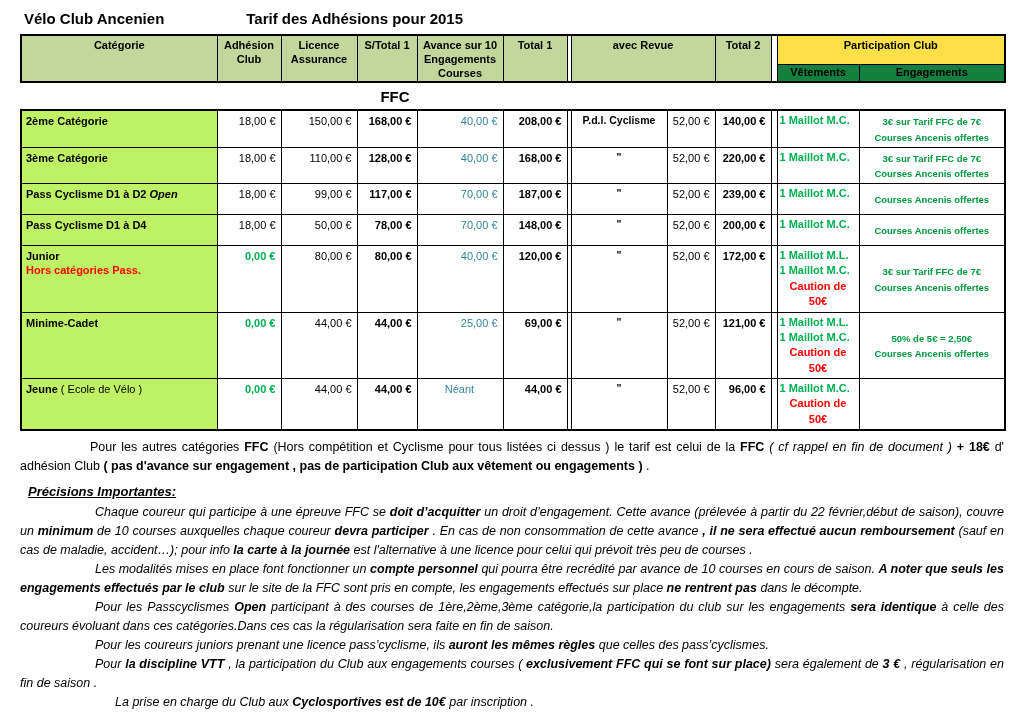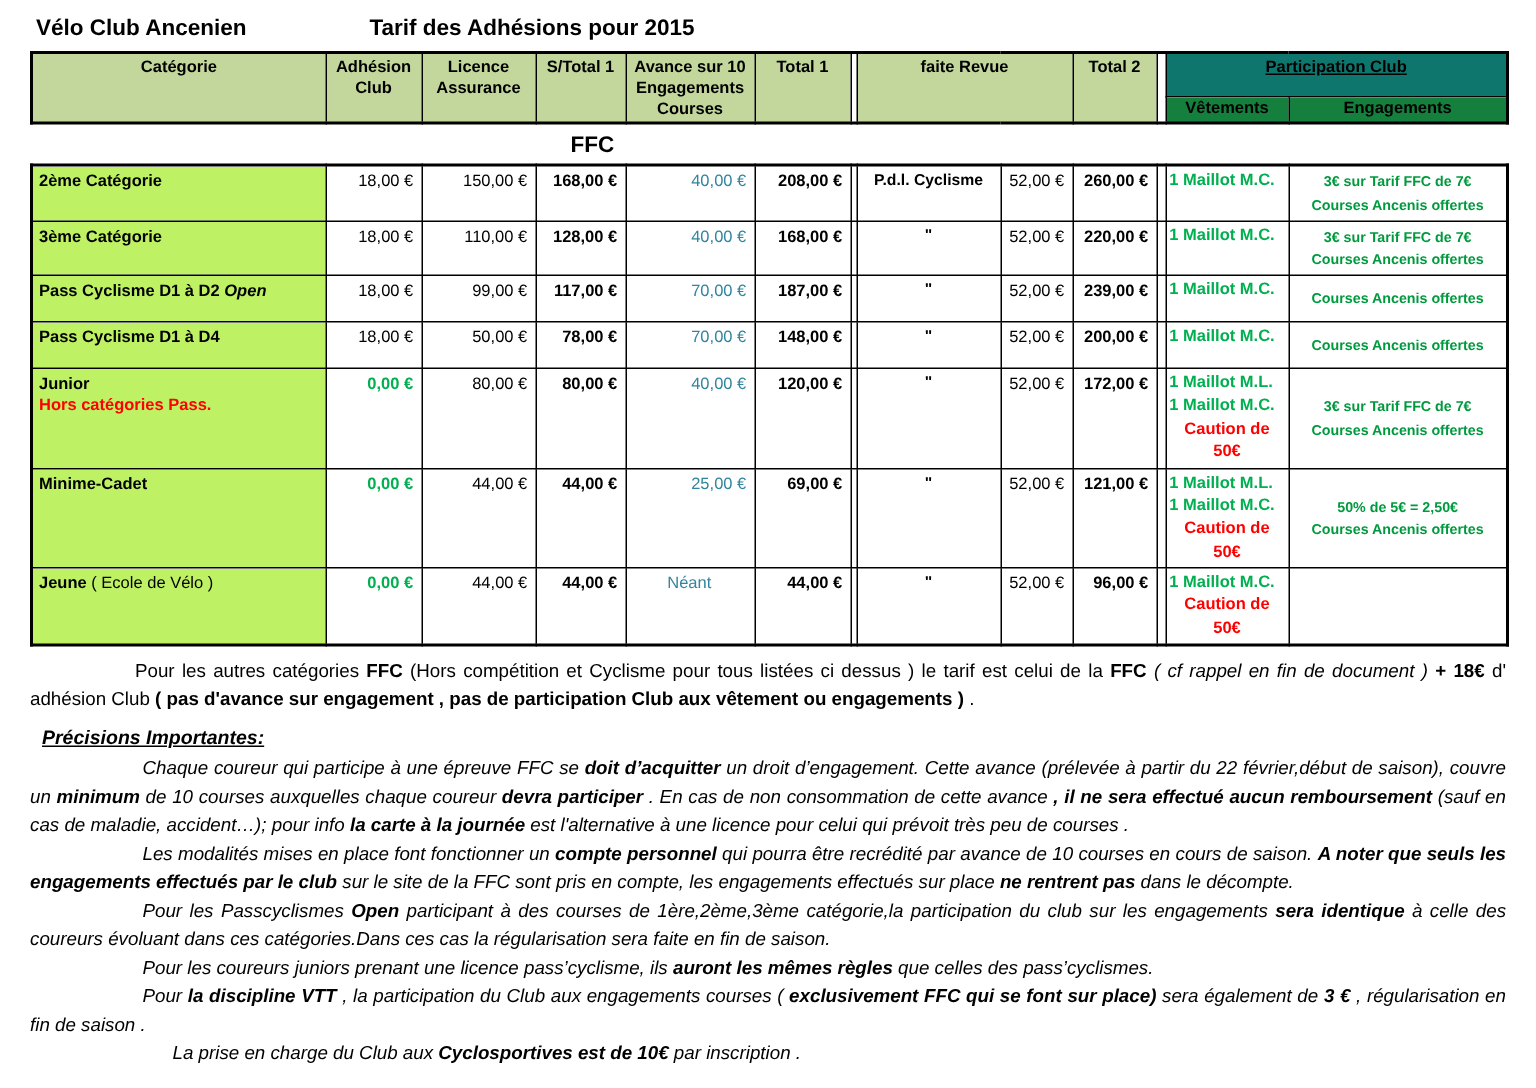--- a/index.html
+++ b/index.html
@@ -8,21 +8,21 @@
   .page { position:relative; width:1024px; height:725px; padding:8px 20px 0 20px; }
 
   .titlebar { display:flex; align-items:baseline; font-weight:bold; font-size:15px; margin:2px 0 7px 4px; }
   .titlebar .t2 { margin-left:82px; }
 
   table.grid { border-collapse:collapse; table-layout:fixed; width:984px; border:2px solid #000; }
   table.grid th, table.grid td { border:1px solid #000; overflow:hidden; }
 
   
   .hdr th { background:#c3d69b; font-size:11px; font-weight:bold; vertical-align:top; text-align:center; padding:3px 1px 1px 1px; line-height:1.25; }
-  .hdr th.part { background:#0f766e;text-decoration:underline; }
+  .hdr th.part { background:#fde047; }
   .hdr th.sub  { background:#15803d; padding:1px; height:18px; vertical-align:middle; }
   td.spacer { background:#fff; border-top:none; border-bottom:none; padding:0; }
 
   .ffc { width:750px; text-align:center; font-weight:bold; font-size:15px; margin:5px 0 4px 0; }
 
   
   .bodytab td { font-size:11px; vertical-align:top; padding:3px 4px 1px 4px; line-height:1.3; }
   .bodytab td.cat { background:#bef264; text-align:left; padding-left:4px; }
   .bodytab td.num { text-align:right; padding-right:5px; white-space:nowrap; }
   .bodytab td.revue { text-align:center; font-size:10.5px; font-weight:bold; }
@@ -76,21 +76,21 @@
     </colgroup>
     <tbody>
       <tr>
         <th rowspan="2">Catégorie</th>
         <th rowspan="2">Adhésion Club</th>
         <th rowspan="2">Licence Assurance</th>
         <th rowspan="2">S/Total 1</th>
         <th rowspan="2">Avance sur 10 Engagements Courses</th>
         <th rowspan="2">Total 1</th>
         <td rowspan="2" class="spacer"></td>
-        <th rowspan="2" colspan="2">faite  Revue</th>
+        <th rowspan="2" colspan="2">avec  Revue</th>
         <th rowspan="2">Total 2</th>
         <td rowspan="2" class="spacer"></td>
         <th colspan="2" class="part">Participation Club</th>
       </tr>
       <tr>
         <th class="sub">Vêtements</th>
         <th class="sub">Engagements</th>
       </tr>
     </tbody>
   </table>
@@ -119,21 +119,21 @@
             <div><span class="b">2ème Catégorie</span></div>
           </td>
           <td class="num">18,00 €</td>
           <td class="num">150,00 €</td>
           <td class="num b">168,00 €</td>
           <td class="num teal">40,00 €</td>
           <td class="num b">208,00 €</td>
           <td class="spacer"></td>
           <td class="revue">P.d.l. Cyclisme</td>
           <td class="num">52,00 €</td>
-          <td class="num b">260,00 €</td>
+          <td class="num b">140,00 €</td>
           <td class="spacer"></td>
           <td class="vet">
             <div class="vl green">1 Maillot M.C.</div>
           </td>
           <td class="eng">
             <div>3€ sur Tarif FFC de 7€</div>
             <div>Courses Ancenis offertes</div>
           </td>
         </tr>
         <tr style="height: 31px;">

